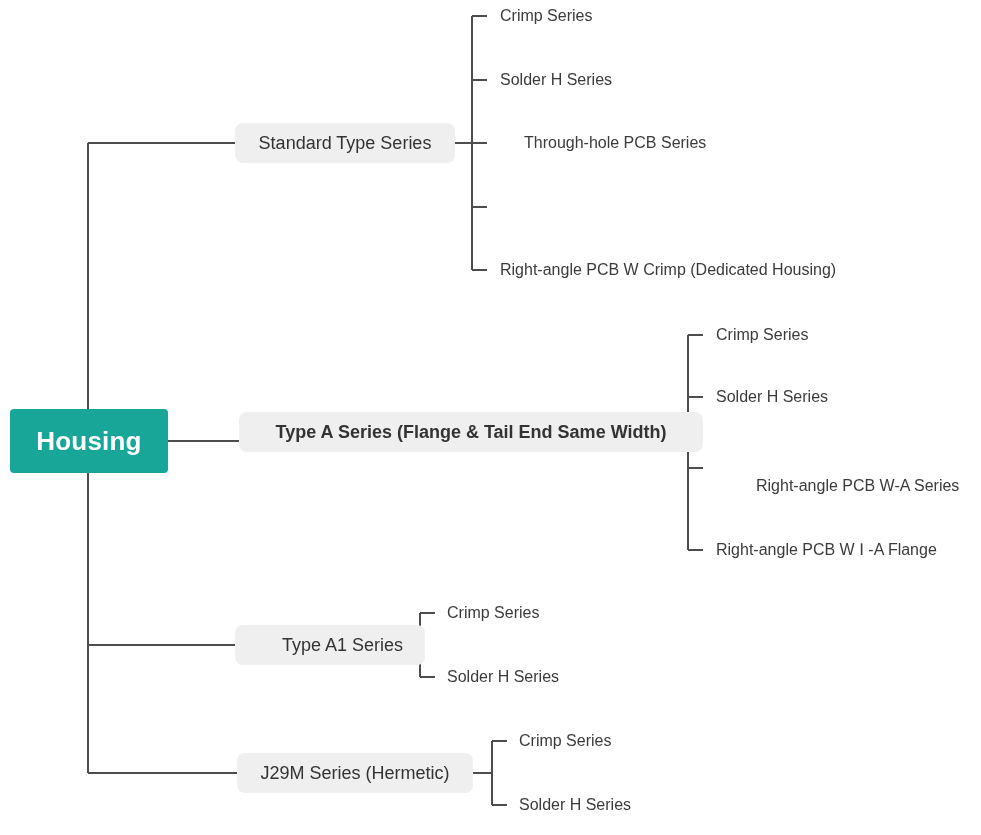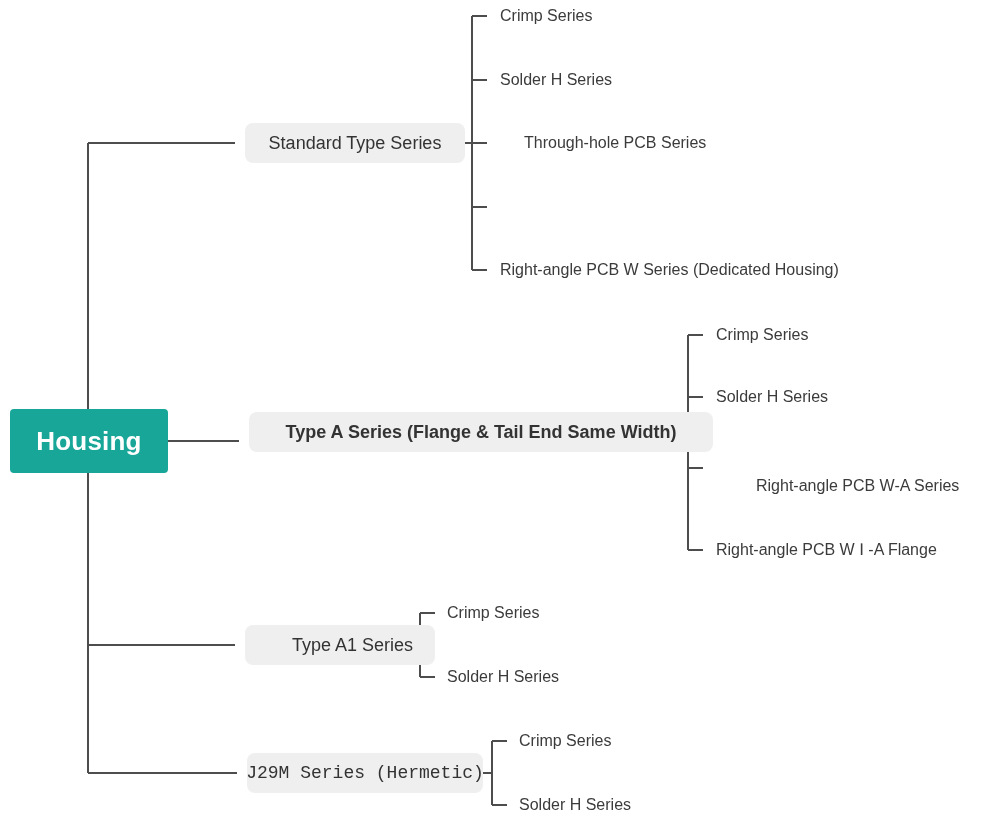--- a/index.html
+++ b/index.html
@@ -36,21 +36,20 @@
   }
   .branch-node {
     position: absolute;
     height: 40px;
     background: var(--node-bg, #efefef);
     color: var(--node-text, #333333);
     border-radius: 8px;
     display: flex; align-items: center; justify-content: center;
     font-size: 18px;
     white-space: nowrap;
-    margin-left: 10px;
   }
   .leaf {
     position: absolute;
     transform: translateY(-50%);
     font-size: 16px;
     color: var(--leaf-text, #3b3b3b);
     white-space: nowrap;
     line-height: 1.2;
   }
 </style>
@@ -103,26 +102,26 @@
   </svg>
 
   <div class="root-node">Housing</div>
 
   <div class="branch-node" style="left:235px; top:123px; width:220px;">Standard Type Series</div>
 
   <div class="branch-node" style="left:239px; top:412px; width:464px;font-weight:bold;">Type A Series (Flange &amp; Tail End Same Width)</div>
 
   <div class="branch-node" style="left:235px; top:625px; width:165px;padding-left:25px;">Type A1 Series</div>
 
-  <div class="branch-node" style="left:237px; top:753px; width:236px;font-family:Liberation Mono, monospace;">J29M Series (Hermetic)</div>
+  <div class="branch-node" style="left:237px; top:753px; width:236px;">J29M Series (Hermetic)</div>
 
   <div class="leaf" style="left:500px; top:16px;">Crimp Series</div>
   <div class="leaf" style="left:500px; top:80px;">Solder H Series</div>
   <div class="leaf" style="left:500px; top:143px;margin-left:24px;">Through-hole PCB Series</div>
-  <div class="leaf" style="left:500px; top:270px;">Right-angle PCB W Series (Dedicated Housing)</div>
+  <div class="leaf" style="left:500px; top:270px;">Right-angle PCB W Crimp (Dedicated Housing)</div>
 
   <div class="leaf" style="left:716px; top:335px;">Crimp Series</div>
   <div class="leaf" style="left:716px; top:397px;">Solder H Series</div>
   <div class="leaf" style="left:716px; top:486px;margin-left:40px;">Right-angle PCB W-A Series</div>
   <div class="leaf" style="left:716px; top:550px;">Right-angle PCB W Ⅰ -A Flange</div>
 
   <div class="leaf" style="left:447px; top:613px;">Crimp Series</div>
   <div class="leaf" style="left:447px; top:677px;">Solder H Series</div>
 
   <div class="leaf" style="left:519px; top:741px;">Crimp Series</div>

